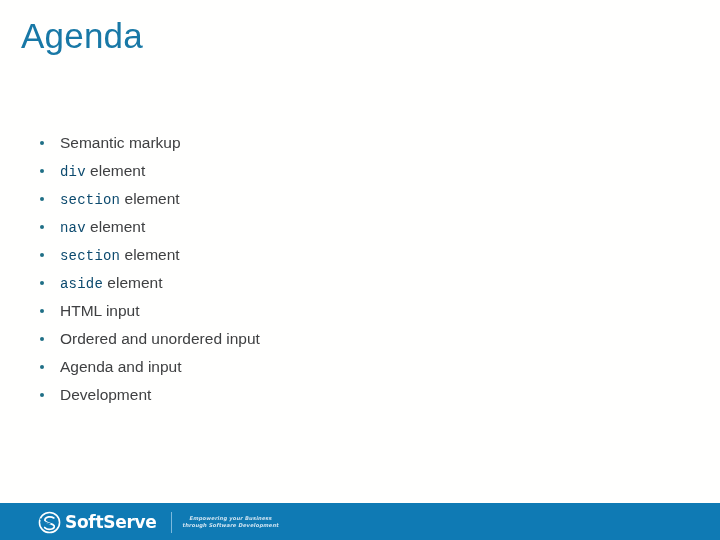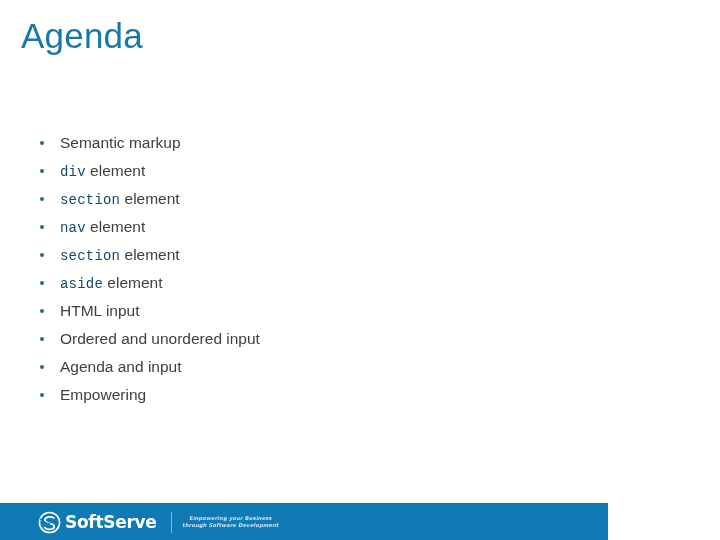--- a/index.html
+++ b/index.html
@@ -75,21 +75,21 @@
     color: #0c4a6e;
     vertical-align: baseline;
     letter-spacing: 0.2px;
   }
 
   
   .footer-bar {
     position: absolute;
     left: 0;
     top: 503px;
-    width: 608px;
+    width: 720px;
     height: 37px;
     background: #0f7ab4;
   }
   .logo-group {
     position: absolute;
     left: 38px;
     top: 6px;
     display: flex;
     align-items: center;
     height: 26px;
@@ -137,21 +137,21 @@
   <ul class="agenda-list">
       <li class="agenda-item"><span class="bullet-dot"></span><span class="txt">Semantic markup</span></li>
       <li class="agenda-item"><span class="bullet-dot"></span><span class="code">div</span><span class="txt"> element</span></li>
       <li class="agenda-item"><span class="bullet-dot"></span><span class="code">section</span><span class="txt"> element</span></li>
       <li class="agenda-item"><span class="bullet-dot"></span><span class="code">nav</span><span class="txt"> element</span></li>
       <li class="agenda-item"><span class="bullet-dot"></span><span class="code">section</span><span class="txt"> element</span></li>
       <li class="agenda-item"><span class="bullet-dot"></span><span class="code">aside</span><span class="txt"> element</span></li>
       <li class="agenda-item"><span class="bullet-dot"></span><span class="txt">HTML input</span></li>
       <li class="agenda-item"><span class="bullet-dot"></span><span class="txt">Ordered and unordered input</span></li>
       <li class="agenda-item"><span class="bullet-dot"></span><span class="txt">Agenda and input</span></li>
-      <li class="agenda-item"><span class="bullet-dot"></span><span class="txt">Empowering</span></li>
+      <li class="agenda-item"><span class="bullet-dot"></span><span class="txt">Development</span></li>
     </ul>
 
   <div class="footer-bar">
     <div class="logo-group">
       <svg class="logo-mark" viewBox="0 0 48 48">
         <circle cx="24" cy="24" r="21" fill="none" stroke="#ffffff" stroke-width="3.2"></circle>
         <path d="M33 14.5 C27 10.5, 16 11.5, 14.5 18 C13 24.5, 24 25.5, 31 28.5 C36 30.8, 34.5 36, 29 37.5 C23 39.2, 17 37.5, 14 34.5" fill="none" stroke="#ffffff" stroke-width="3.6" stroke-linecap="round"></path>
         <path d="M3.5 16 C10 22, 18 25, 26 27" fill="none" stroke="#0f7ab4" stroke-width="2.6"></path>
       </svg>
       <div class="logo-word">SoftServe</div>

